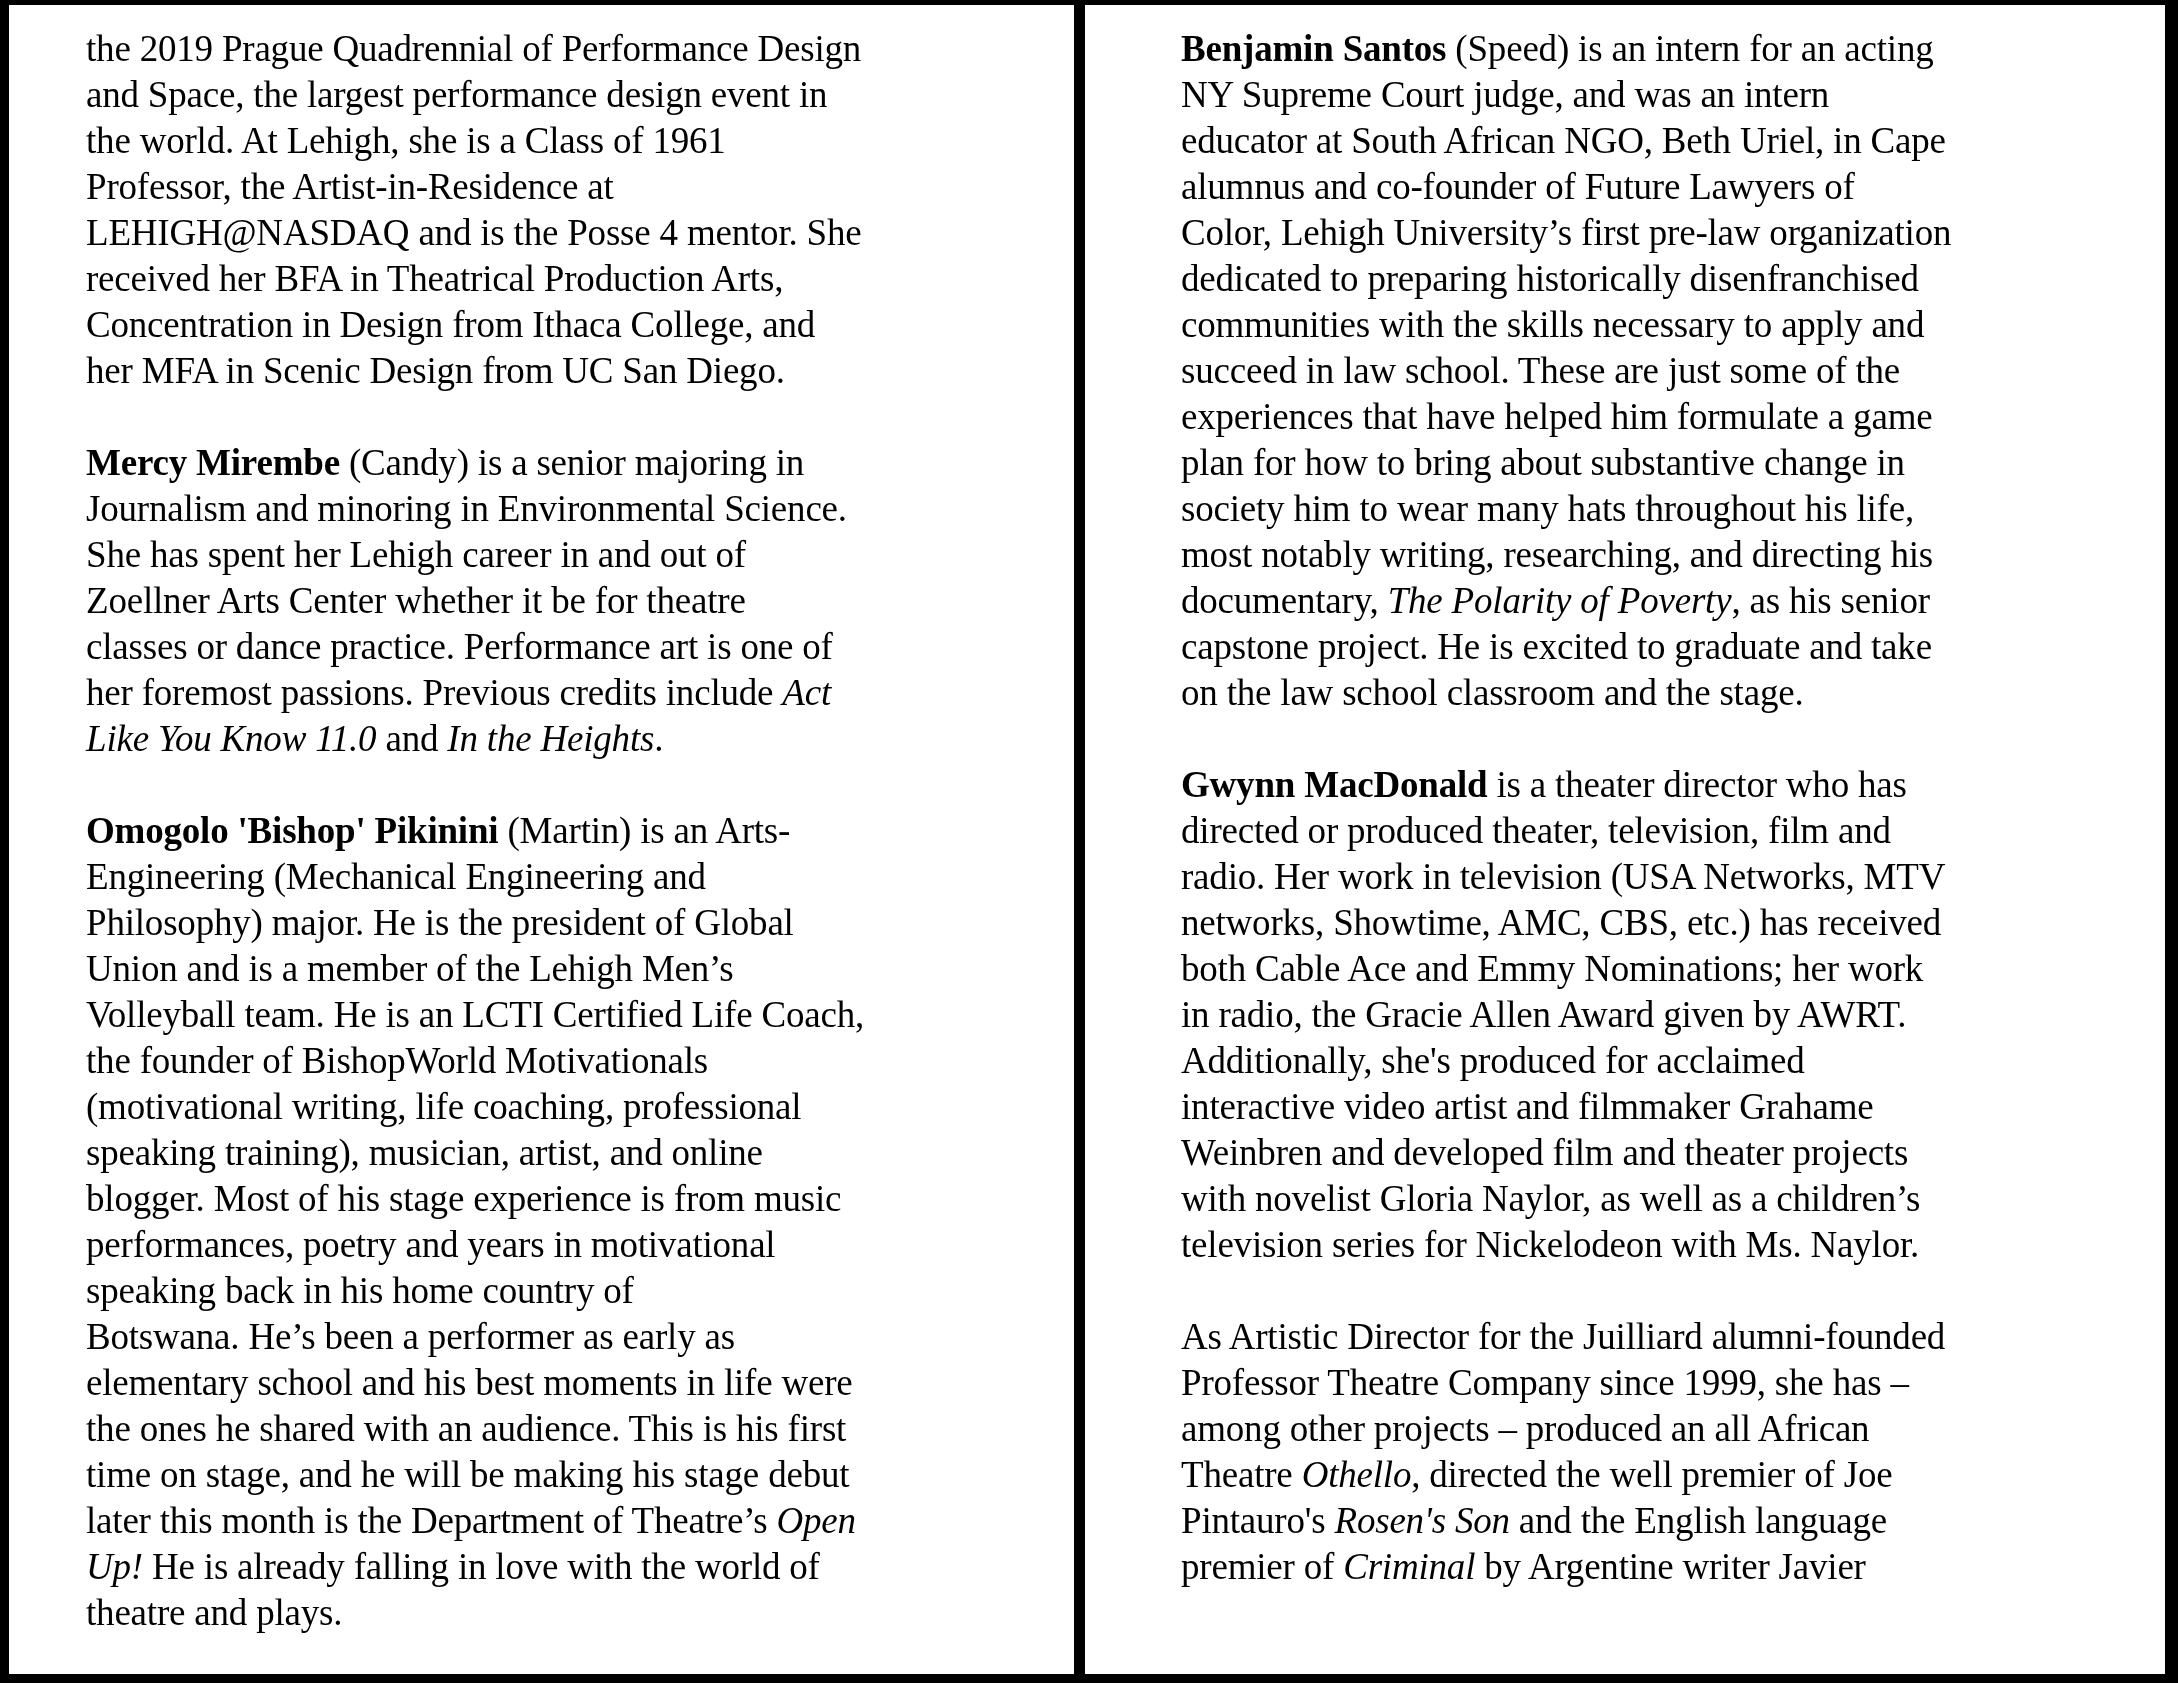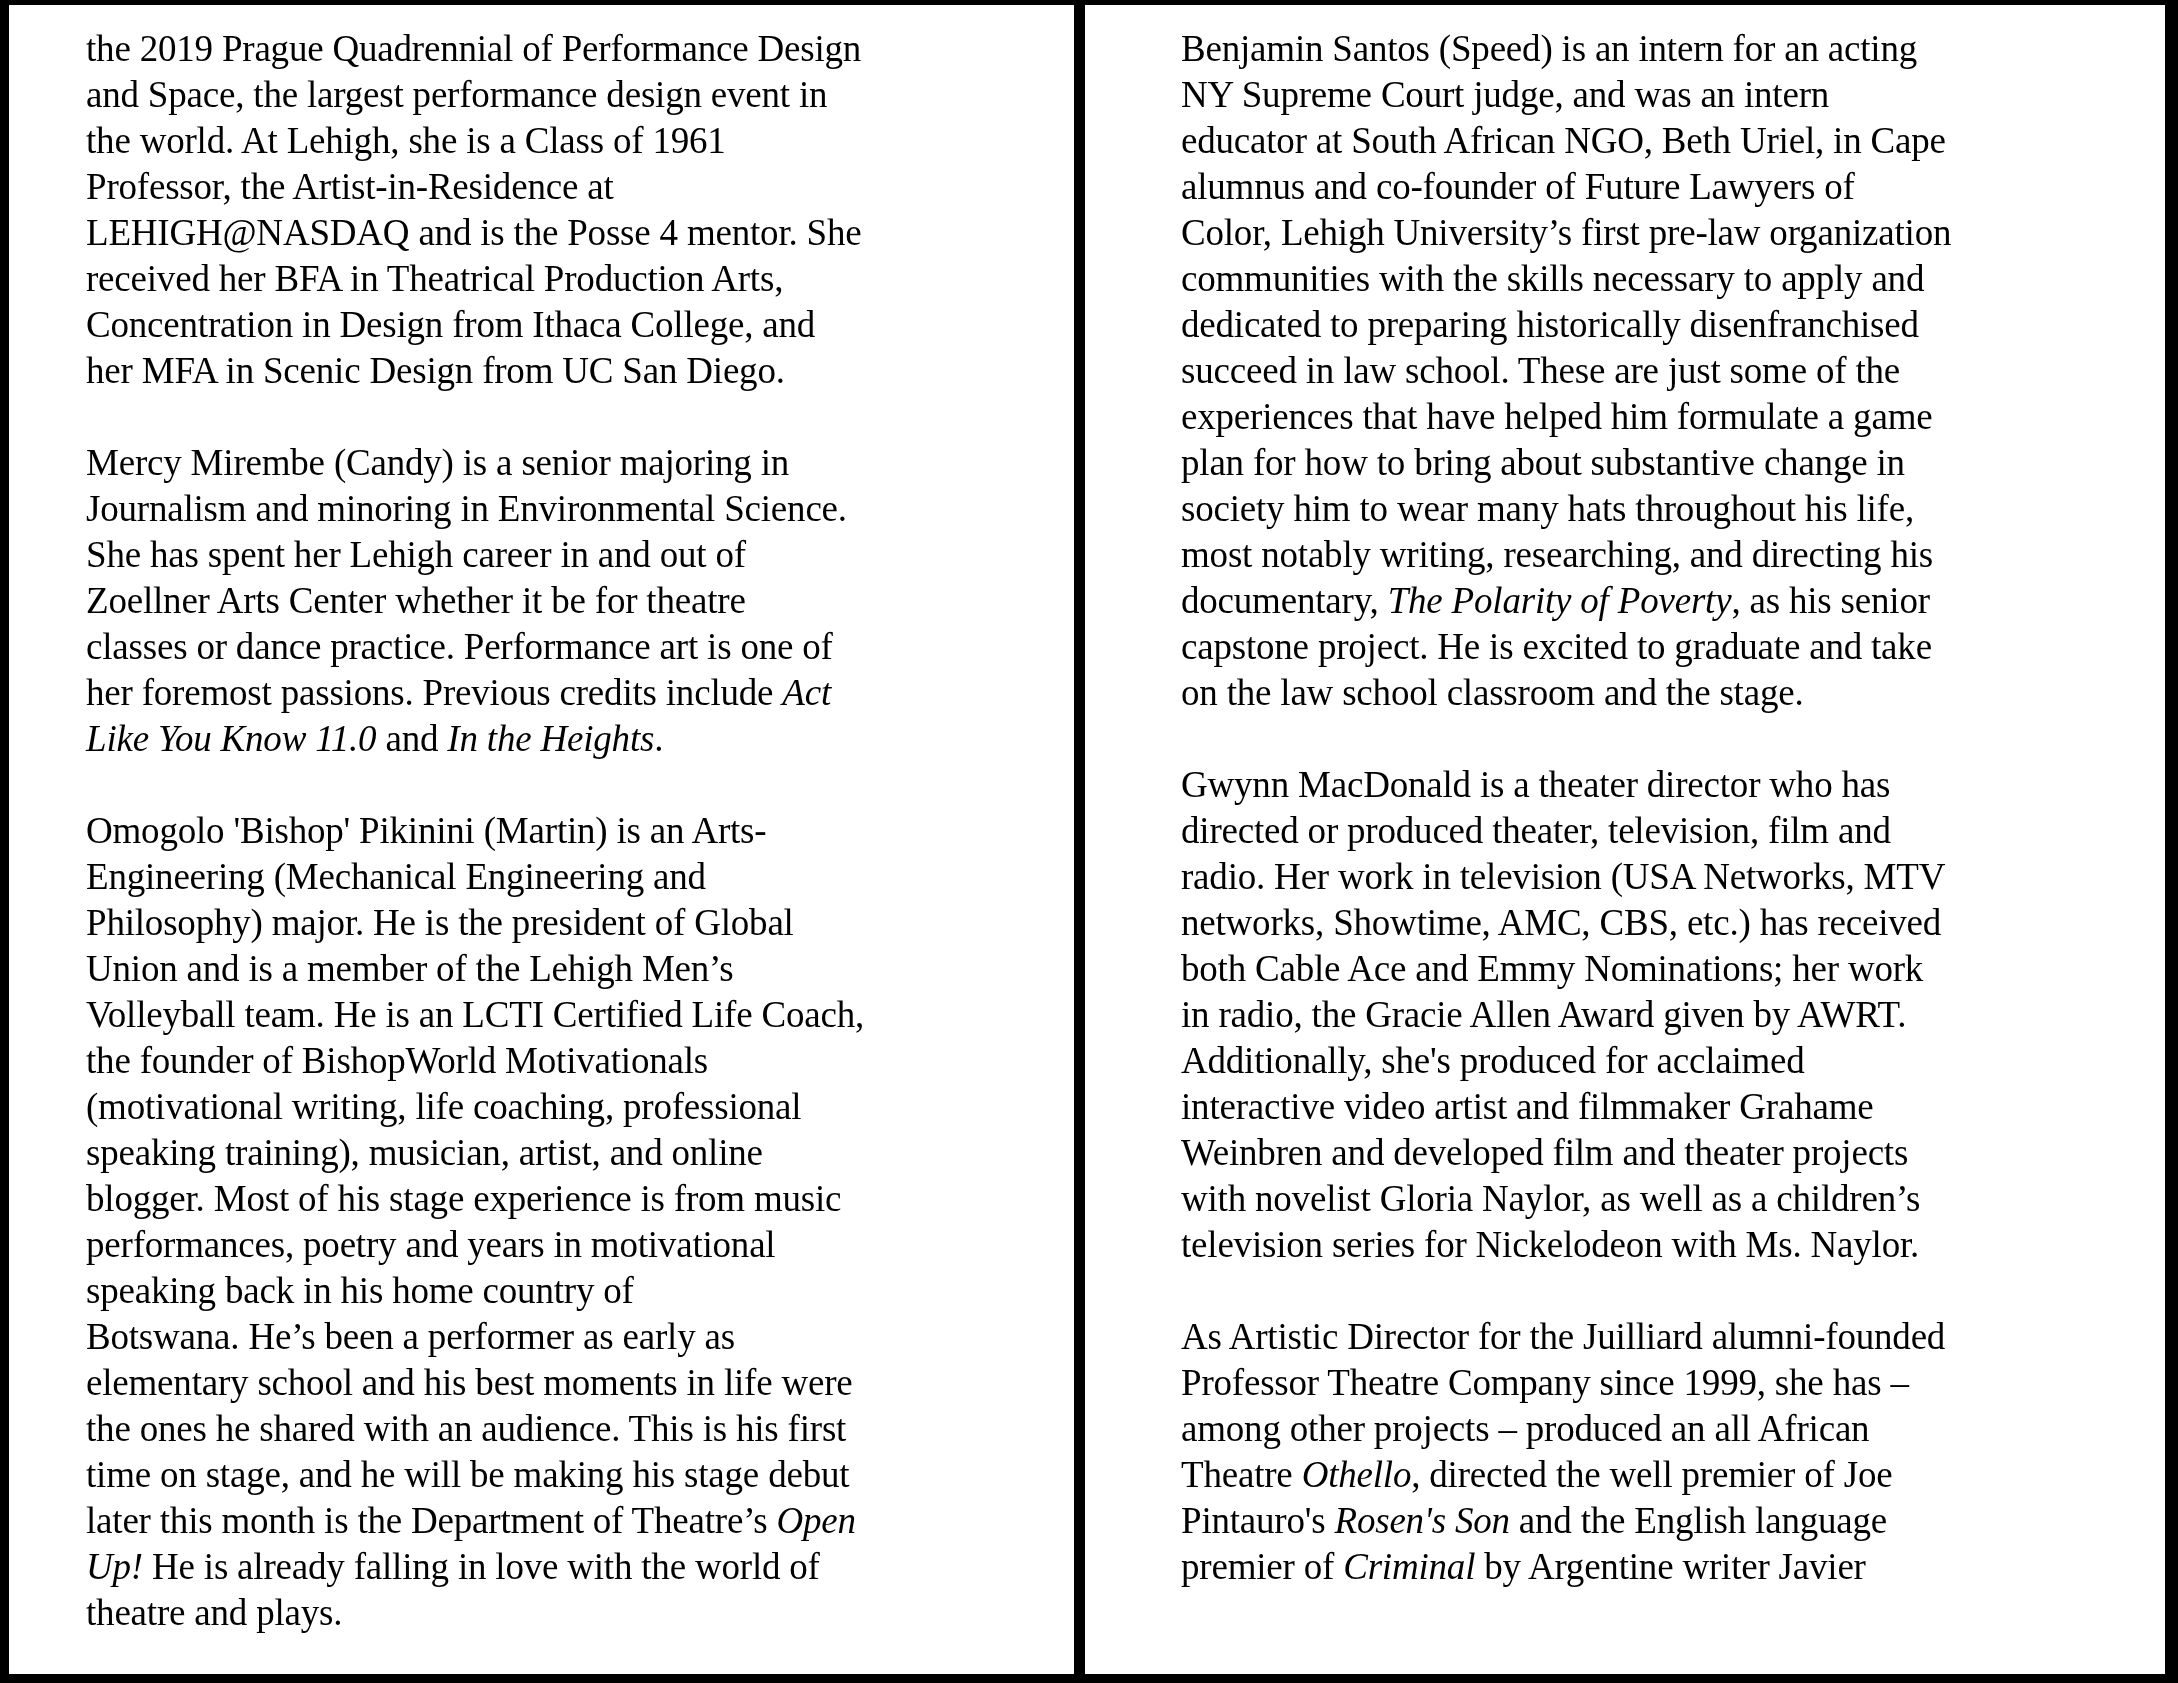--- a/index.html
+++ b/index.html
@@ -13,21 +13,21 @@
   }
   .col {
     position: absolute;
     font-size: 37px;
     line-height: 46px;
     letter-spacing: -0.2px;
     white-space: nowrap;
   }
   .col .line { display: block; height: 46px; }
   .col .gap { display: block; height: 46px; }
-  .col b { font-weight: normal; }
+  .col b { font-weight: bold; }
   .col i { font-style: italic; }
   #left-col { left: 86px; top: 26px; }
   #right-col { left: 1181px; top: 26px; }
 </style>
 </head>
 <body>
 
 <div class="frame" style="left:0;top:0;width:2178px;height:5px;"></div>
 <div class="frame" style="left:0;top:1674px;width:2178px;height:9px;"></div>
 <div class="frame" style="left:0;top:0;width:9px;height:1683px;"></div>
@@ -80,22 +80,22 @@
       <span class="line"><span>theatre and plays.</span></span>
     </div>
   </div>
 <div class="col" id="right-col">
     <div>
       <span class="line"><b>Benjamin Santos</b><span> (Speed) is an intern for an acting</span></span>
       <span class="line"><span>NY Supreme Court judge, and was an intern</span></span>
       <span class="line"><span>educator at South African NGO, Beth Uriel, in Cape</span></span>
       <span class="line"><span>alumnus and co-founder of Future Lawyers of</span></span>
       <span class="line"><span>Color, Lehigh University’s first pre-law organization</span></span>
+      <span class="line"><span>dedicated to preparing historically disenfranchised</span></span>
       <span class="line"><span>communities with the skills necessary to apply and</span></span>
-      <span class="line"><span>dedicated to preparing historically disenfranchised</span></span>
       <span class="line"><span>succeed in law school. These are just some of the</span></span>
       <span class="line"><span>experiences that have helped him formulate a game</span></span>
       <span class="line"><span>plan for how to bring about substantive change in</span></span>
       <span class="line"><span>society him to wear many hats throughout his life,</span></span>
       <span class="line"><span>most notably writing, researching, and directing his</span></span>
       <span class="line"><span>documentary, </span><i>The Polarity of Poverty</i><span>, as his senior</span></span>
       <span class="line"><span>capstone project. He is excited to graduate and take</span></span>
       <span class="line"><span>on the law school classroom and the stage.</span></span>
     </div>
     <span class="gap"></span>

